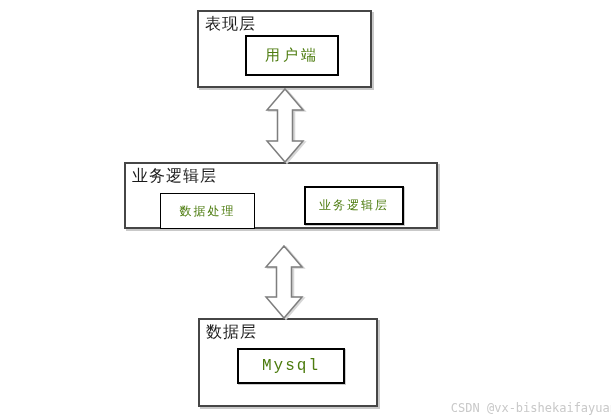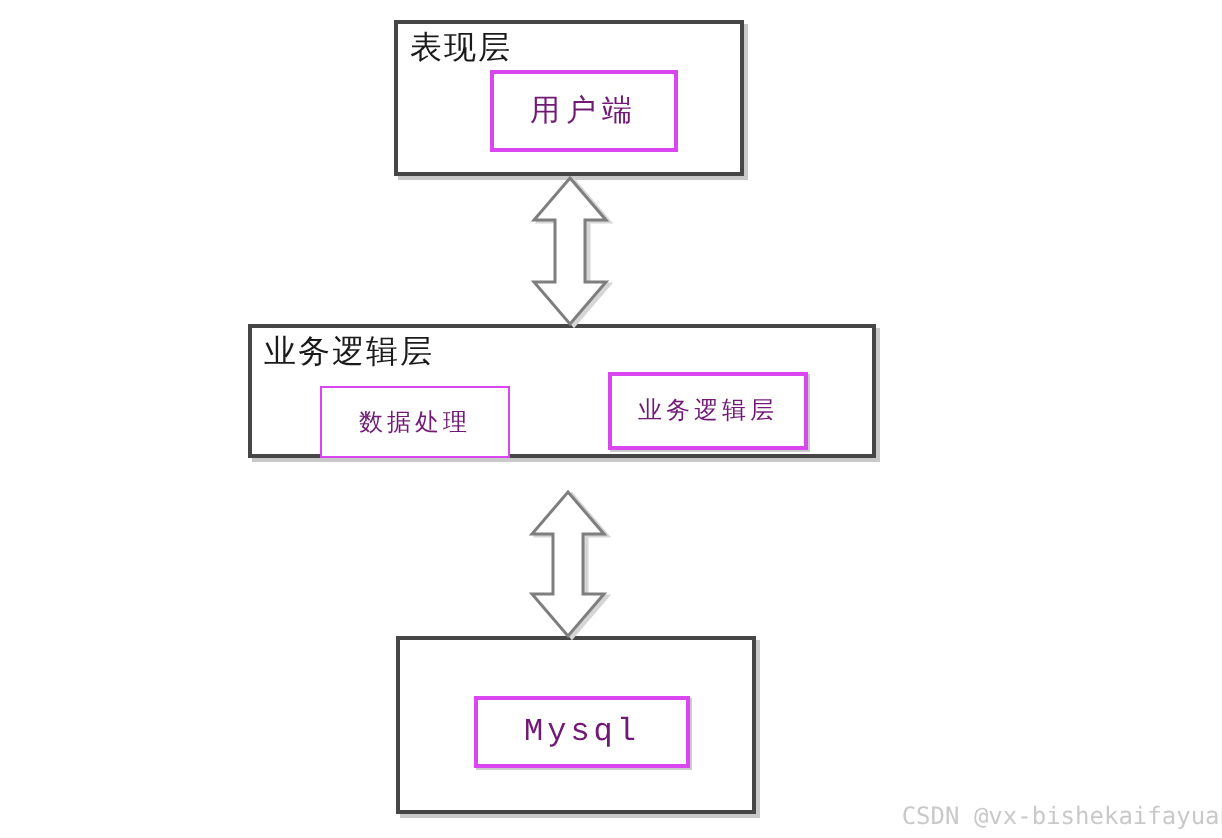--- a/index.html
+++ b/index.html
@@ -23,26 +23,26 @@
     left: 6px;
     top: 2px;
     font-size: 16px;
     color: #1a1a1a;
     letter-spacing: 1px;
     white-space: nowrap;
   }
   .node-box {
     position: absolute;
     background: #ffffff;
-    border: 2px solid #d946ef;
+    border: 2px solid #000000;
     box-sizing: border-box;
     display: flex;
     align-items: center;
     justify-content: center;
-    color: #701a75;
+    color: #4d7c0f;
   }
   .node-shadow { box-shadow: 1px 1px 0 #cccccc; }
   .thin { border-width: 1px; }
   #node-client   { left: 46px;  top: 23px; width: 94px;  height: 41px; font-size: 15px; letter-spacing: 3px; }
   #node-dataproc { left: 34px;  top: 29px; width: 95px;  height: 36px; font-size: 12px; letter-spacing: 2px; }
   #node-datainter{ left: 178px; top: 22px; width: 100px; height: 39px; font-size: 12px; letter-spacing: 2px; }
   #node-mysql    { left: 37px;  top: 28px; width: 108px; height: 36px; font-size: 16px;
                    font-family: "Liberation Mono", "DejaVu Sans Mono", monospace; letter-spacing: 2px; text-align: right; }
   #layer-presentation { left: 197px; top: 10px;  width: 175px; height: 78px; }
   #layer-business     { left: 124px; top: 162px; width: 314px; height: 67px; }
@@ -86,20 +86,21 @@
     <span class="layer-label">业务逻辑层</span>
     <div class="node-box thin" id="node-dataproc">
       <span>数据处理</span>
     </div>
     <div class="node-box node-shadow" id="node-datainter">
       <span>业务逻辑层</span>
     </div>
   </div>
 
   <div class="layer-box" id="layer-data">
+    <span class="layer-label">数据层</span>
     <div class="node-box node-shadow" id="node-mysql">
       <span>Mysql</span>
     </div>
   </div>
 
   <svg id="arrow-svg" viewBox="0 0 611 419" xmlns="http://www.w3.org/2000/svg">
     <polygon points="285,89 303,110 292.5,110 292.5,141 303,141 285,162 267,141 277.5,141 277.5,110 267,110"></polygon>
     <polygon points="284,246 302,267 291.5,267 291.5,297 302,297 284,318 266,297 276.5,297 276.5,267 266,267"></polygon>
   </svg>
 

